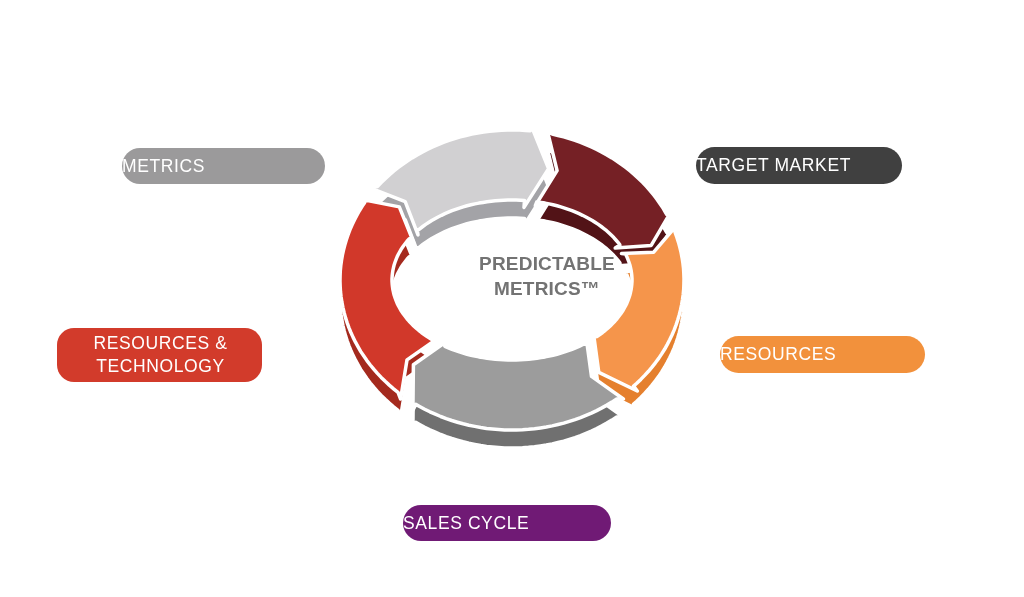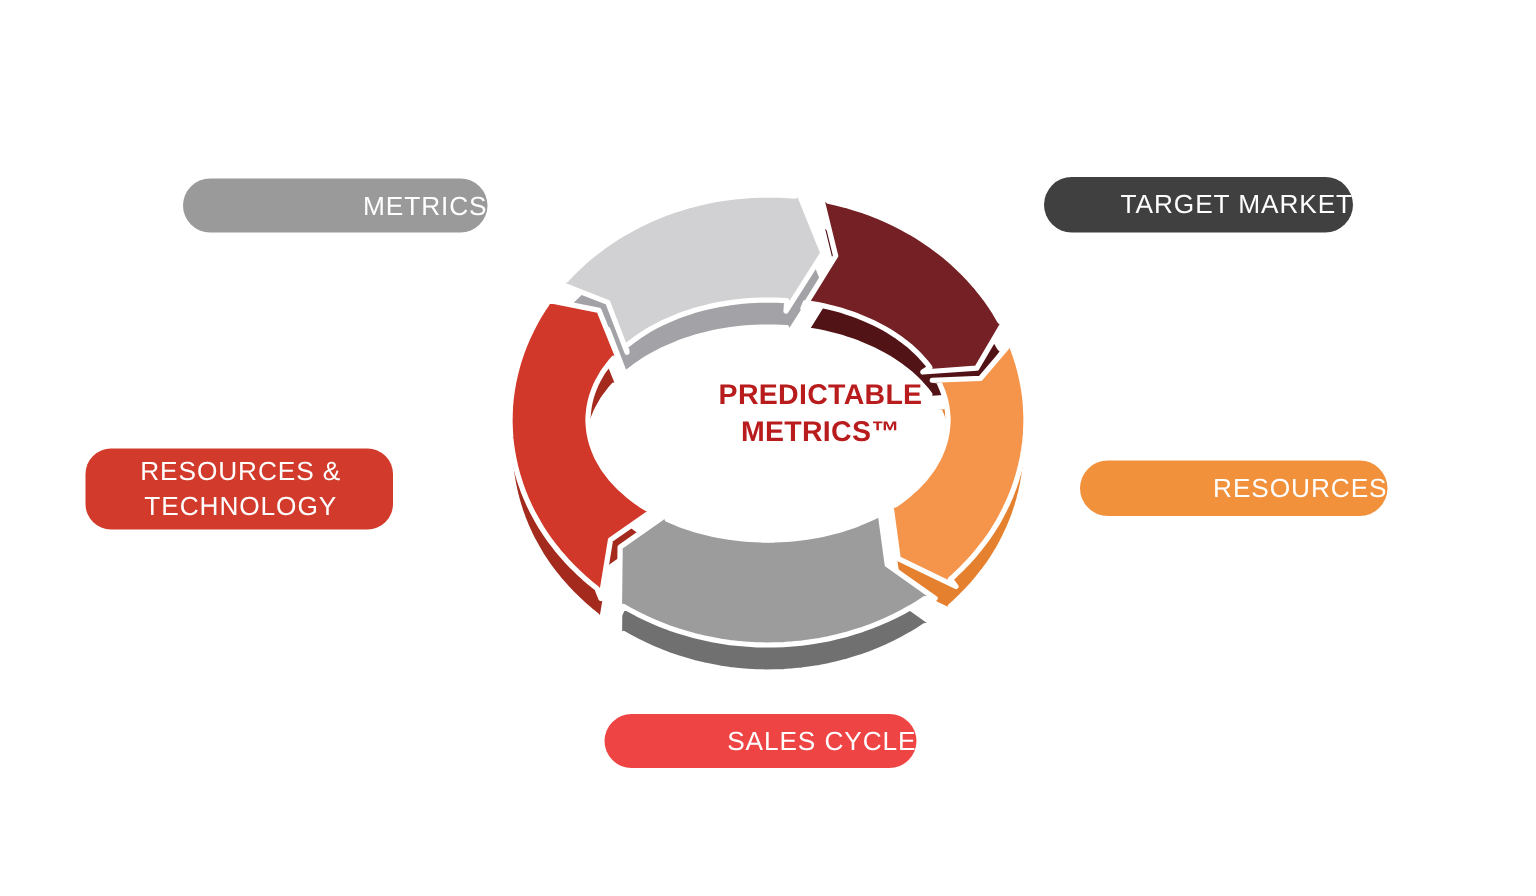--- a/index.html
+++ b/index.html
@@ -12,40 +12,41 @@
     width: 1024px;
     height: 597px;
     background: #ffffff;
     overflow: hidden;
   }
   #ring-svg { position: absolute; left: 0; top: 0; }
   .pill {
     position: absolute;
     display: flex;
     align-items: center;
-    justify-content: flex-end;
+    justify-content: flex-start;
     color: #ffffff;
     font-size: 17.5px;
     letter-spacing: 0.6px;
     text-align: center;
     border-radius: 19px;
     line-height: 1.3;
     user-select: none;
+    margin-top: 29px;
   }
   #pill-metrics              { left: 122px; top: 119px; width: 203px; height: 36px; }
   #pill-target-market        { left: 696px; top: 118px; width: 206px; height: 37px; }
   #pill-messaging            { left: 720px; top: 307px; width: 205px; height: 37px; }
   #pill-resources-technology { left:  57px; top: 299px; width: 205px; height: 54px; border-radius: 17px; padding: 0 28px; box-sizing: border-box; }
   #pill-sales-cycle          { left: 403px; top: 476px; width: 208px; height: 36px; }
   #center-label {
     position: absolute;
     left: 392px; top: 251px;
     width: 240px;
     text-align: center;
-    color: #b91c1c;
+    color: #737373;
     font-size: 19px;
     font-weight: bold;
     line-height: 25px;
     letter-spacing: 0.2px;
     user-select: none;
     padding-left: 35px;
   }
 </style>
 </head>
 <body>
@@ -83,17 +84,17 @@
   </div>
 
   <div class="pill" id="pill-messaging" style="background: rgb(242, 145, 60);">
     <span>RESOURCES</span>
   </div>
 
   <div class="pill" id="pill-resources-technology" style="background: rgb(210, 59, 43); padding-left: 30px;">
     <span>RESOURCES &amp; TECHNOLOGY</span>
   </div>
 
-  <div class="pill" id="pill-sales-cycle" style="background: #ef4444;">
+  <div class="pill" id="pill-sales-cycle" style="background: #701a75;">
     <span>SALES CYCLE</span>
   </div>
 
 </div>
 
 </body></html>

